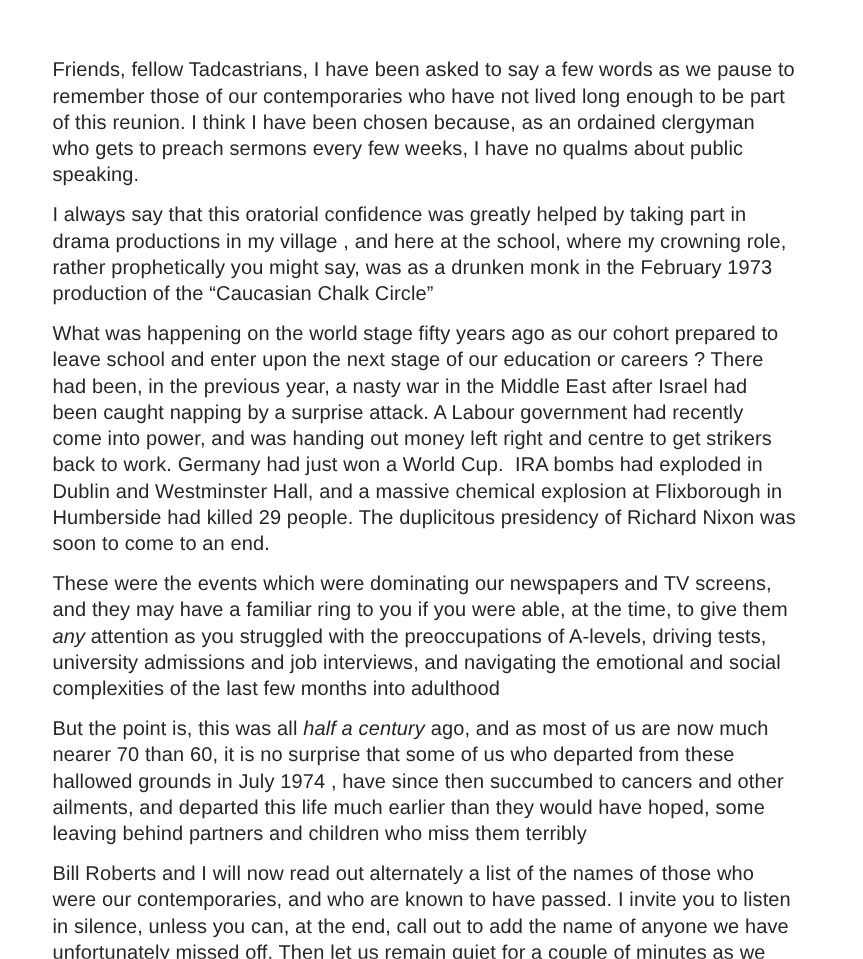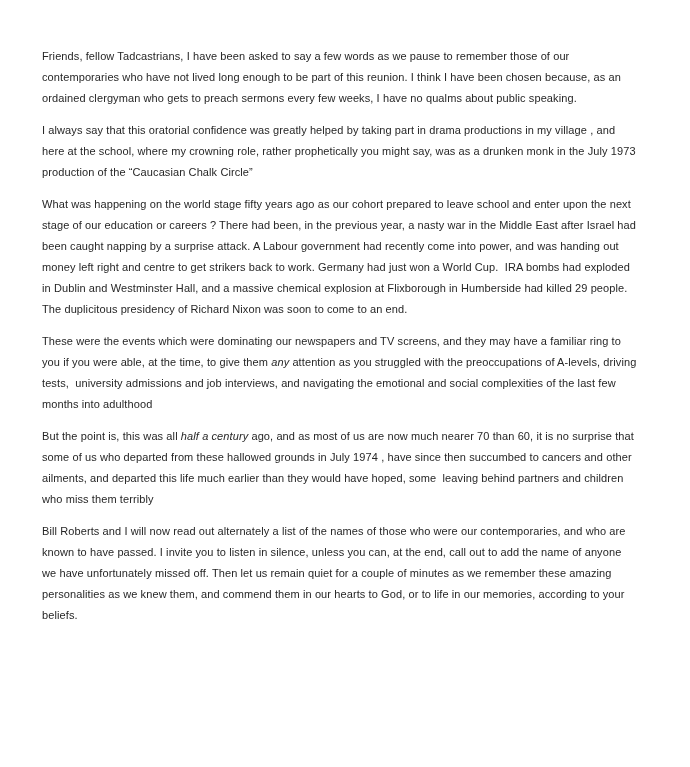--- a/index.html
+++ b/index.html
@@ -13,35 +13,35 @@
     overflow: hidden;
     font-family: "Liberation Sans", "DejaVu Sans", sans-serif;
   }
   .doc {
     box-sizing: border-box;
     padding: 46px 40px 0 42px;
     width: 690px;
   }
   .doc p {
     margin: 0 12px 11px 0;
-    font-size: 11px;
+    font-size: 16px;
     line-height: 21px;
     color: #262626;
     letter-spacing: 0.1px;
     white-space: pre-wrap;      
     text-align: left;
   }
   .doc p em {
   }
 </style>
 </head>
 <body style="background: rgb(255, 255, 255);">
 
 <main class="doc">
   <div id="paragraphs">
       <p><span>Friends, fellow Tadcastrians, I have been asked to say a few words as we pause to remember those of our contemporaries who have not lived long enough to be part of this reunion. I think I have been chosen because, as an ordained clergyman who gets to preach sermons every few weeks, I have no qualms about public speaking.</span></p>
-      <p><span>I always say that this oratorial confidence was greatly helped by taking part in drama productions in my village , and here at the school, where my crowning role, rather prophetically you might say, was as a drunken monk in the July 1973 production of the “Caucasian Chalk Circle”</span></p>
+      <p><span>I always say that this oratorial confidence was greatly helped by taking part in drama productions in my village , and here at the school, where my crowning role, rather prophetically you might say, was as a drunken monk in the February 1973 production of the “Caucasian Chalk Circle”</span></p>
       <p><span>What was happening on the world stage fifty years ago as our cohort prepared to leave school and enter upon the next stage of our education or careers ? There had been, in the previous year, a nasty war in the Middle East after Israel had been caught napping by a surprise attack. A Labour government had recently come into power, and was handing out money left right and centre to get strikers back to work. Germany had just won a World Cup.  IRA bombs had exploded in Dublin and Westminster Hall, and a massive chemical explosion at Flixborough in Humberside had killed 29 people. The duplicitous presidency of Richard Nixon was soon to come to an end.</span></p>
       <p><span>These were the events which were dominating our newspapers and TV screens, and they may have a familiar ring to you if you were able, at the time, to give them </span><em>any</em><span> attention as you struggled with the preoccupations of A-levels, driving tests,  university admissions and job interviews, and navigating the emotional and social complexities of the last few months into adulthood</span></p>
       <p><span>But the point is, this was all </span><em>half a century</em><span> ago, and as most of us are now much nearer 70 than 60, it is no surprise that some of us who departed from these hallowed grounds in July 1974 , have since then succumbed to cancers and other ailments, and departed this life much earlier than they would have hoped, some  leaving behind partners and children who miss them terribly</span></p>
       <p><span>Bill Roberts and I will now read out alternately a list of the names of those who were our contemporaries, and who are known to have passed. I invite you to listen in silence, unless you can, at the end, call out to add the name of anyone we have unfortunately missed off. Then let us remain quiet for a couple of minutes as we remember these amazing personalities as we knew them, and commend them in our hearts to God, or to life in our memories, according to your beliefs.</span></p>
     </div>
 </main>
 
 </body></html>

